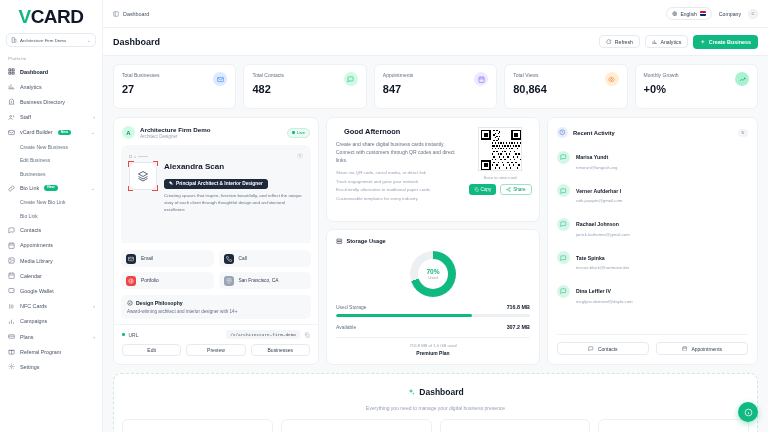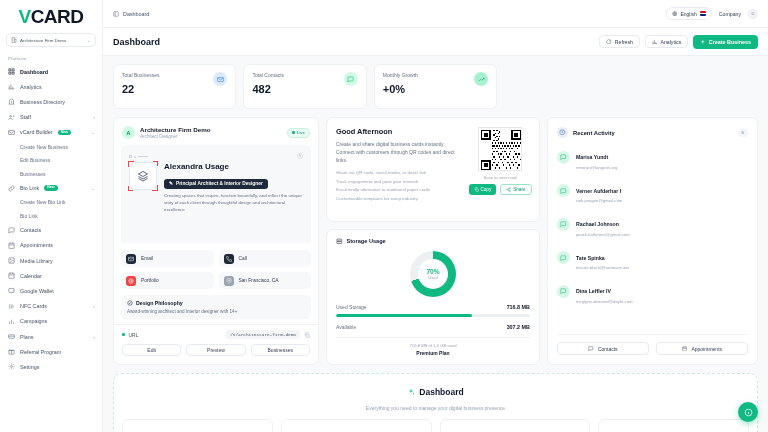--- a/index.html
+++ b/index.html
@@ -144,21 +144,21 @@
   .url-row .ul { font-size: 5px; color: #475467; }
   .url-chip { margin-left: auto; background: #f4f5f7; border-radius: 3px; font-size: 4.4px; color: #475467;
     padding: 2px 4px; font-family: "Liberation Mono", monospace; }
   .card-actions { display: grid; grid-template-columns: repeat(3,1fr); gap: 5px; padding: 5px 8px 8px 8px; }
   .act-btn { border: 1px solid #e7eaef; border-radius: 4px; height: 12px; display: flex; align-items: center;
     justify-content: center; font-size: 5px; color: #344054; background:#fff;}
 
   
   .midcol { display: flex; flex-direction: column; gap: 7px; }
   .greet { padding: 9px 9px; display: flex; gap: 8px; height: 105px; }
-  .greet h3 { font-size: 7.4px; font-weight: 700; color: #101828; }
+  .greet h3 { font-size: 7.4px; font-weight: 700; color: #101828; margin-left: 8px; }
   .greet p { font-size: 5px; color: #667085; line-height: 1.6; margin-top: 4px; }
   .feat-list { margin-top: 6px; display: flex; flex-direction: column; gap: 3.5px; }
   .feat-list li { list-style: none; font-size: 4.4px; color: #98a2b3; }
   .qr-col { width: 60px; flex: 0 0 60px; display: flex; flex-direction: column; align-items: center; }
   .qr { width: 44px; height: 44px; background: #fff; border: 1px solid #e4e7ec; padding: 2px; }
   .qr-cap { font-size: 4.2px; color: #98a2b3; margin-top: 4px; }
   .qr-btns { display: flex; gap: 4px; margin-top: 4px; }
   .qr-btn { border-radius: 3px; height: 11px; display: flex; align-items: center; gap: 2px; padding: 0 5px; font-size: 4.6px; }
   .qr-btn.solid { background: #10b981; color: #fff; }
   .qr-btn.outline { border: 1px solid #9be4c6; color: #059669; background: #fff; }
@@ -461,37 +461,61 @@
         </div>
       </div>
     </div>
 
     <div class="content">
 
       <div class="stats">
         <div class="stat">
           <div>
               <div class="lbl">Total Businesses</div>
-          <div class="val">22</div>
+          <div class="val">27</div>
             </div>
           <div class="ic" style="background:#dbeafe;">
             <svg width="7" height="7" viewBox="0 0 24 24" fill="none" stroke="#3b82f6" stroke-width="2">
                 <rect x="2" y="5" width="20" height="14" rx="2"></rect>
                 <path d="M2 7l10 6 10-6"></path>
               </svg>
             </div>
         </div>
         <div class="stat">
           <div>
               <div class="lbl">Total Contacts</div>
           <div class="val">482</div>
             </div>
           <div class="ic" style="background:#d1fae5;">
             <svg width="7" height="7" viewBox="0 0 24 24" fill="none" stroke="#10b981" stroke-width="2">
                 <path d="M21 15a2 2 0 01-2 2H7l-4 4V5a2 2 0 012-2h14a2 2 0 012 2z"></path>
+              </svg>
+            </div>
+        </div>
+        <div class="stat">
+          <div>
+              <div class="lbl">Appointments</div>
+          <div class="val">847</div>
+            </div>
+          <div class="ic" style="background:#ede9fe;">
+            <svg width="7" height="7" viewBox="0 0 24 24" fill="none" stroke="#8b5cf6" stroke-width="2">
+                <rect x="3" y="4" width="18" height="18" rx="2"></rect>
+                <path d="M16 2v4M8 2v4M3 10h18"></path>
+              </svg>
+            </div>
+        </div>
+        <div class="stat">
+          <div>
+              <div class="lbl">Total Views</div>
+          <div class="val">80,864</div>
+            </div>
+          <div class="ic" style="background:#ffedd5;">
+            <svg width="7" height="7" viewBox="0 0 24 24" fill="none" stroke="#f97316" stroke-width="2">
+                <path d="M1 12s4-7 11-7 11 7 11 7-4 7-11 7S1 12 1 12z"></path>
+                <circle cx="12" cy="12" r="3"></circle>
               </svg>
             </div>
         </div>
         <div class="stat">
           <div>
               <div class="lbl">Monthly Growth</div>
           <div class="val">+0%</div>
             </div>
           <div class="ic" style="background:#a7f3d0;">
             <svg width="7" height="7" viewBox="0 0 24 24" fill="none" stroke="#059669" stroke-width="2">
@@ -528,21 +552,21 @@
               <div class="logo-box">
                 <span class="c2"></span>
                   <span class="c3"></span>
                 <svg width="12" height="12" viewBox="0 0 24 24" fill="none" stroke="#334155" stroke-width="1.6">
                     <path d="M12 3l9 5-9 5-9-5 9-5z"></path>
                     <path d="M3 13l9 5 9-5"></path>
                     <path d="M3 17l9 5 9-5"></path>
                   </svg>
               </div>
               <div>
-                <div class="person-name">Alexandra Usage</div>
+                <div class="person-name">Alexandra Scan</div>
                 <div class="role-chip">
                   <span>✎</span>
                   <span>Principal Architect &amp; Interior Designer</span>
                 </div>
                 <div class="bio">Creating spaces that inspire, function beautifully, and reflect the unique story of each client through thoughtful design and architectural excellence</div>
               </div>
             </div>
           </div>
 
           <div class="contact-grid">

